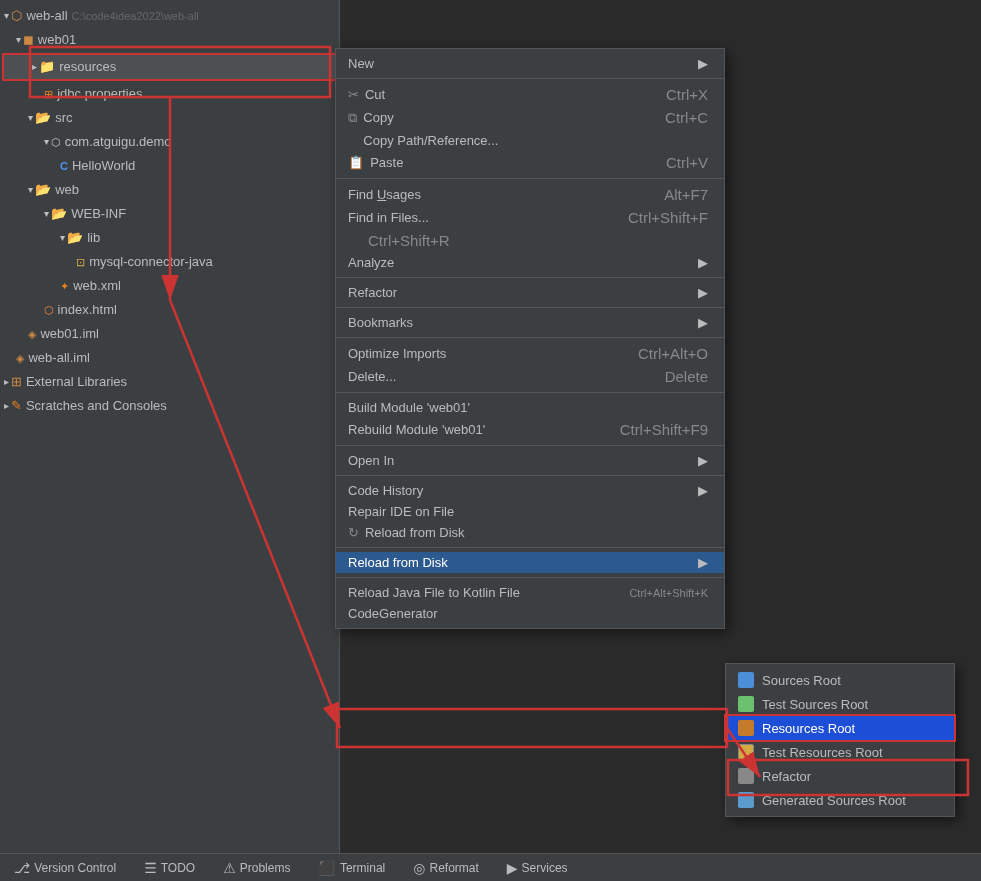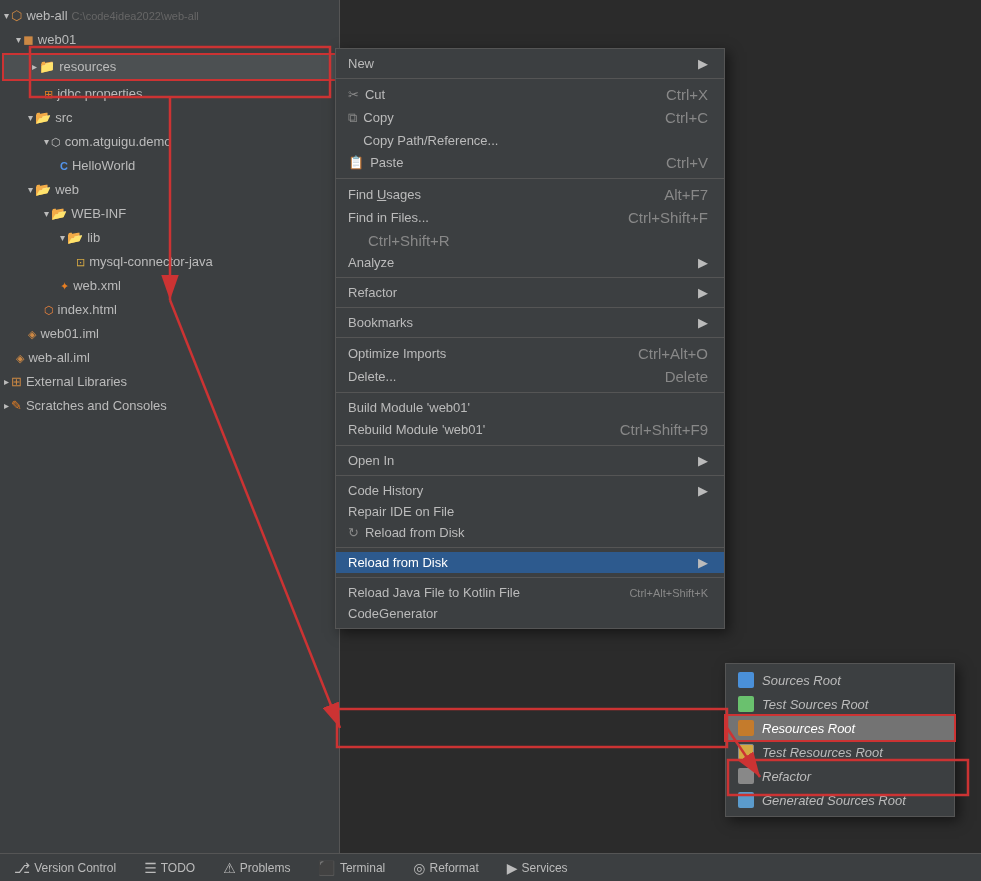--- a/index.html
+++ b/index.html
@@ -117,33 +117,32 @@
     .submenu {
       position: absolute;
       top: 663px;
       left: 725px;
       width: 230px;
       background: #3c3f41;
       border: 1px solid #555;
       box-shadow: 4px 4px 12px rgba(0,0,0,0.5);
       z-index: 101;
       padding: 4px 0;
-      font-style: italic;
     }
 
     .submenu-item {
       display: flex;
       align-items: center;
       padding: 4px 12px;
       cursor: pointer;
       white-space: nowrap;
     }
 
     .submenu-item.highlighted {
-      background: #737373;
+      background: #1d4ed8;
       color: #ffffff;
       outline: 1px solid #cc3333;
     }
 
     .submenu-icon {
       width: 16px;
       height: 16px;
       margin-right: 8px;
       display: inline-block;
       border-radius: 2px;

